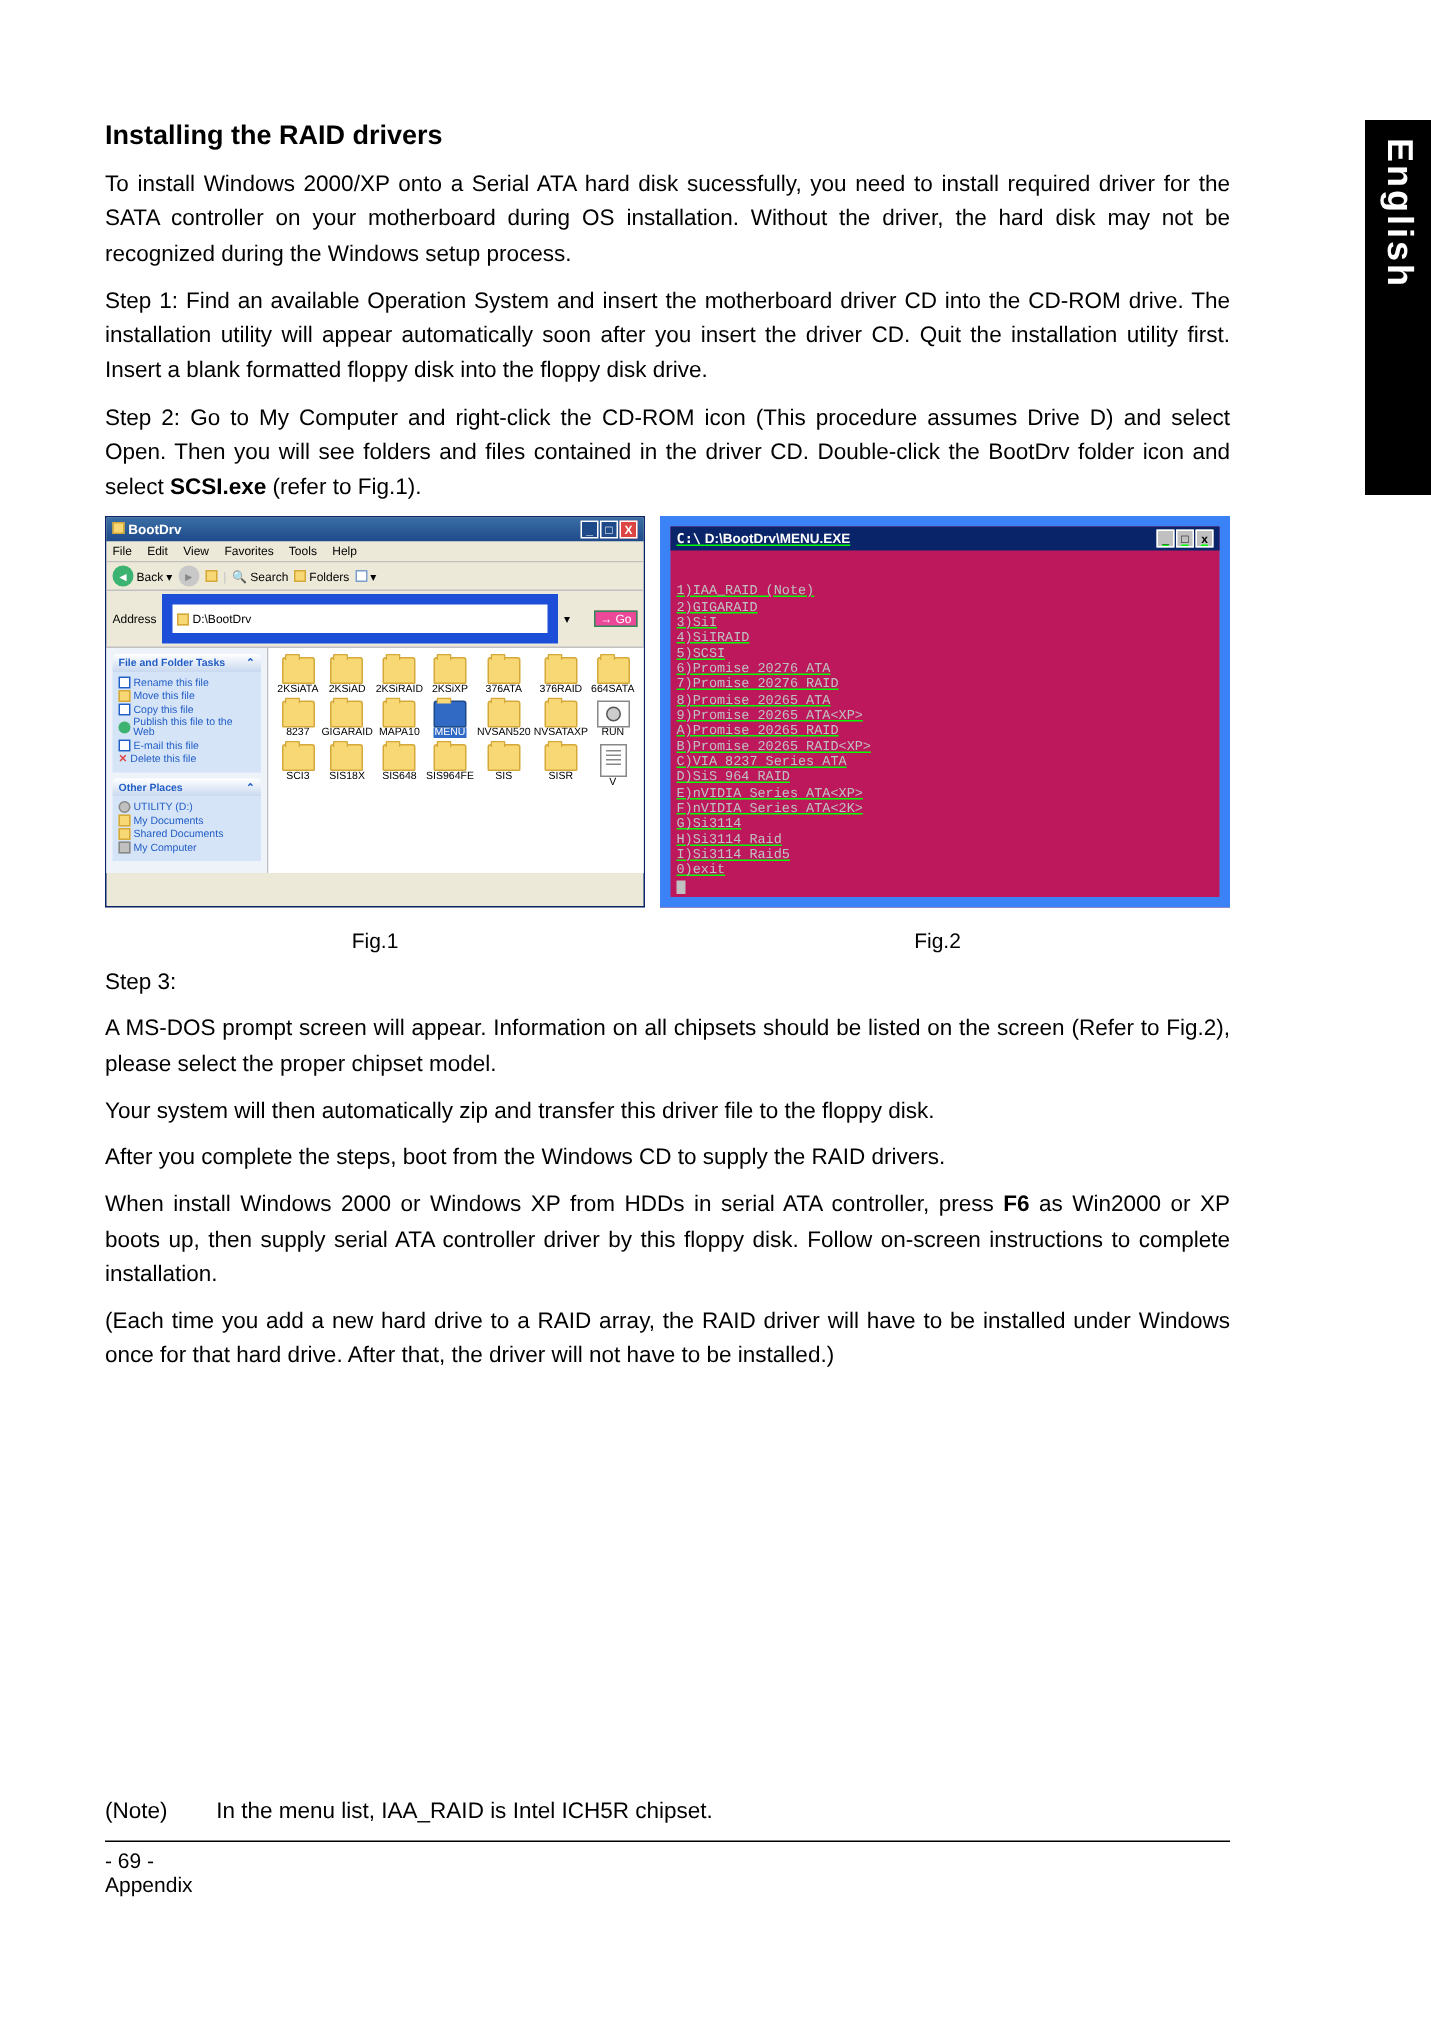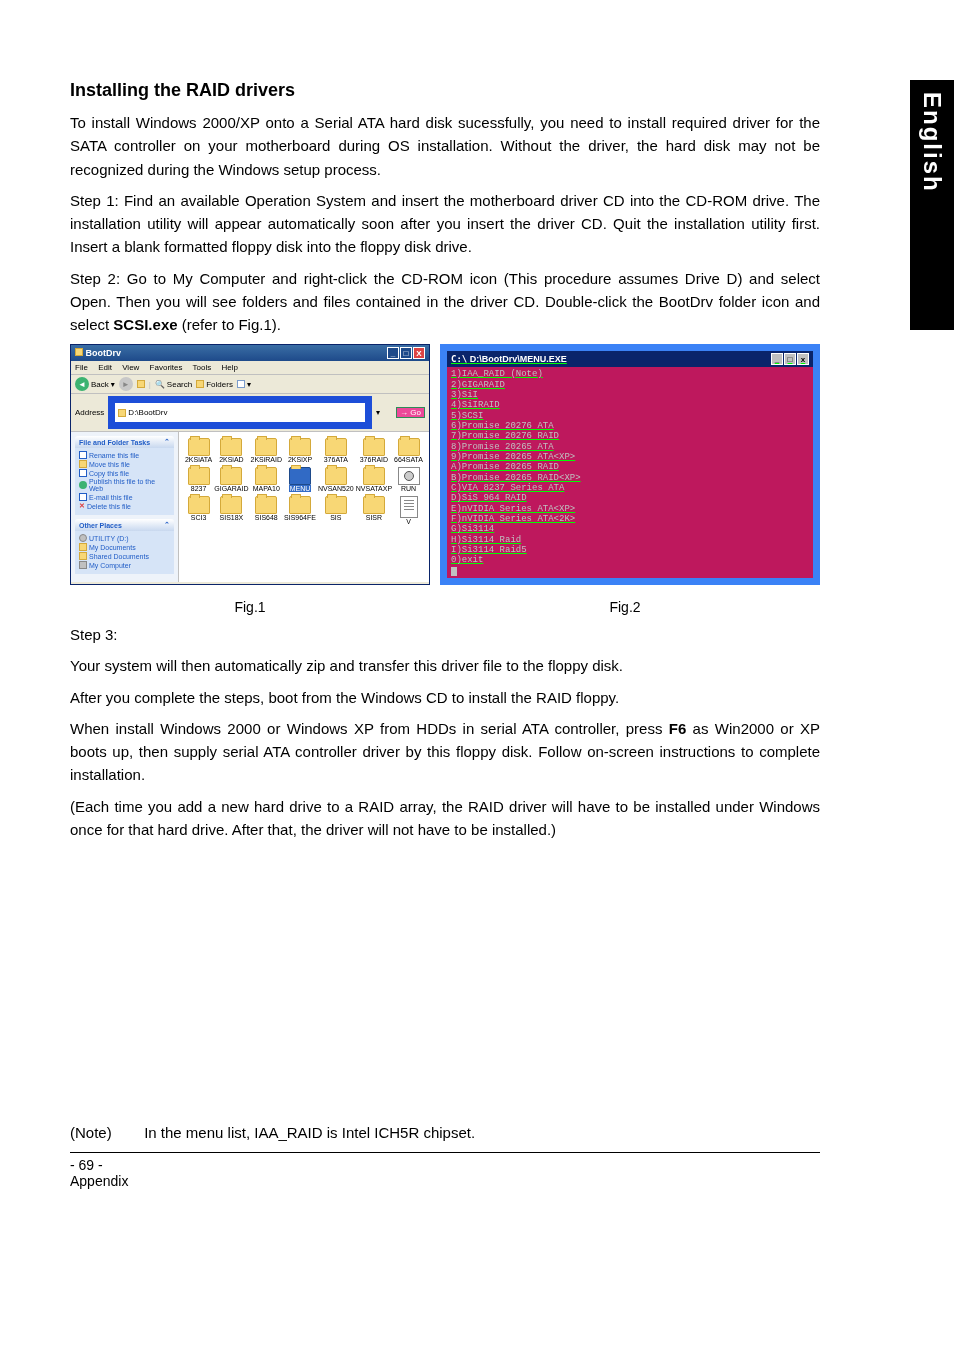--- a/index.html
+++ b/index.html
@@ -128,21 +128,21 @@
     line-height: 1.15;
     position:relative;
     text-decoration:underline;
   }
   .dos-title{
     background:#0a246a;color:#fff;font-family:Arial,sans-serif;font-size:9px;
     padding:2px 4px;display:flex;justify-content:space-between;align-items:center;font-weight:bold;
   }
   .dos-title .btns{display:flex;gap:1px;}
   .dos-title .wbtn{width:12px;height:12px;background:#c0c0c0;color:#000;display:flex;align-items:center;justify-content:center;font-size:8px;border:1px solid #fff;font-weight:bold;}
-  .dos-body{padding:2px 4px;color:#c0c0c0;white-space:pre;overflow:hidden;}
+  .dos-body{padding:2px 4px;color:#c0c0c0;white-space:pre;overflow:hidden;margin-top:20px;}
   .cursor{display:inline-block;width:6px;height:9px;background:#c0c0c0;vertical-align:text-bottom;}
 
   .fig-caption-row{display:flex;margin-top:14px;}
   .fig-caption-row .cap1{width:360px;text-align:center;font-size:14px;}
   .fig-caption-row .cap2{flex:1;text-align:center;font-size:14px;}
 
   .footer-note{margin-top:280px;font-size:15px;}
   .footer-note .nlabel{display:inline-block;width:70px;}
   .hr{border:none;border-top:1px solid #000;margin:6px 0 4px 0;}
   .page-footer{display:flex;justify-content:space-between;font-size:14px;flex-direction:column;}
@@ -384,23 +384,24 @@
 <span>0)exit</span>
 <span class="cursor"></span></div>
     </div>
   </div>
   <div class="fig-caption-row">
     <div class="cap1">Fig.1</div>
     <div class="cap2">Fig.2</div>
   </div>
 
   <p class="body" style="margin-top:8px;">Step 3:</p>
+  <p class="body">A MS-DOS prompt screen will appear. Information on all chipsets should be listed on the screen (Refer to Fig.2), please select the proper chipset model.</p>
   <p class="body step">Your system will then automatically zip and transfer this driver file to the floppy disk.</p>
 
-  <p class="body step">After you complete the steps, boot from the Windows CD to install the RAID floppy.</p>
+  <p class="body step">After you complete the steps, boot from the Windows CD to supply the RAID drivers.</p>
   <p class="body">
     <span>When install Windows 2000 or Windows XP from HDDs in serial ATA controller, press </span><span class="bold">F6</span><span> as Win2000 or XP boots up, then supply serial ATA controller driver by this floppy disk. Follow on-screen instructions to complete installation.</span>
   </p>
   <p class="body">(Each time you add a new hard drive to a RAID array, the RAID driver will have to be installed under Windows once for that hard drive. After that, the driver will not have to be installed.)</p>
 
   <p class="body footer-note">
     <span class="nlabel">(Note)</span>
     <span>In the menu list, IAA_RAID is Intel ICH5R chipset.</span>
   </p>
   <hr class="hr">

